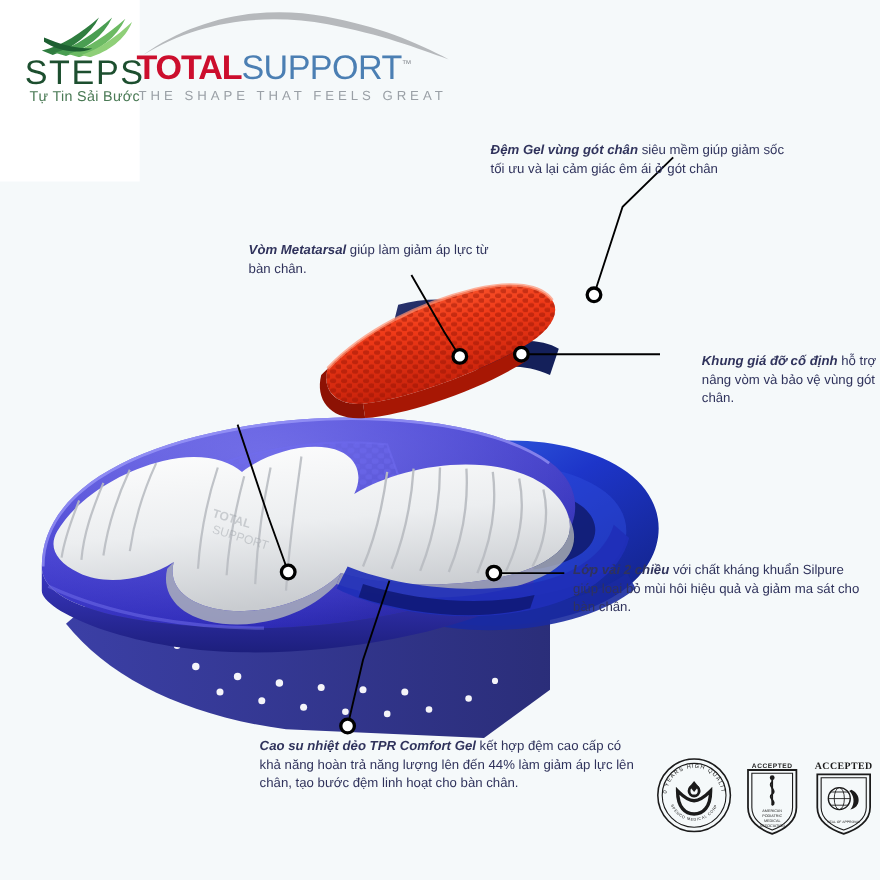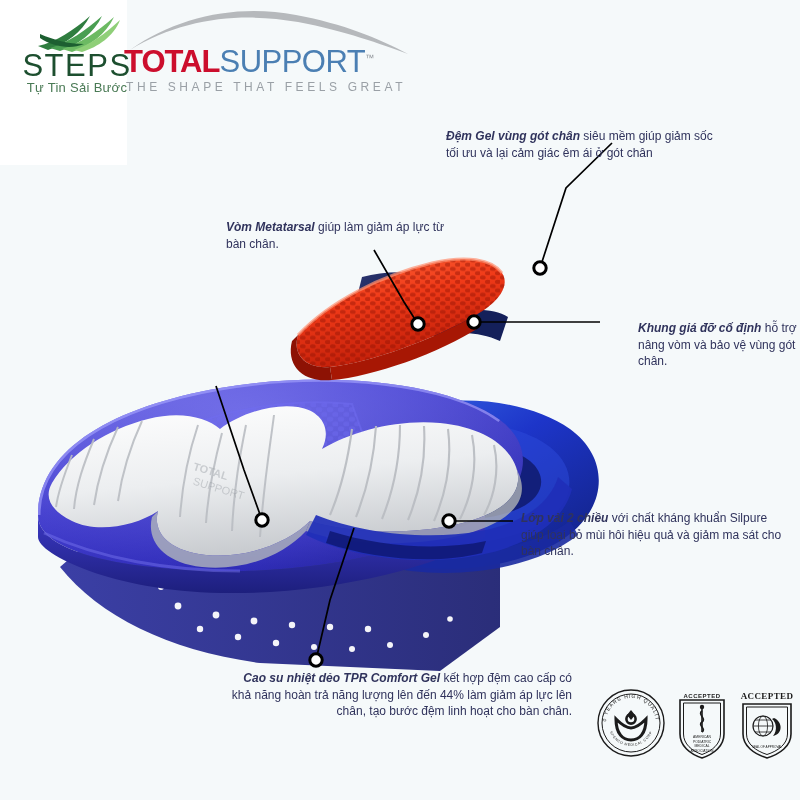--- a/index.html
+++ b/index.html
@@ -55,21 +55,21 @@
   .artwork { position:absolute; left:30px; top:215px; width:620px; height:470px; }
 
   
   .callout { position:absolute; font-size:12px; line-height:1.38; color:#30335c; }
   .callout b { font-weight:bold; font-style:italic; }
   .c-gel     { left:446px; top:128px; width:268px; }
   .c-meta    { left:196px; top:219px; width:236px;margin-left:30px; }
   .c-design  { left:98px;  top:300px; width:214px; }
   .c-frame   { left:638px; top:320px; width:172px; }
   .c-fabric  { left:521px; top:510px; width:268px; }
-  .c-tpr     { left:222px; top:670px; width:350px;text-align:right; }
+  .c-tpr     { left:236px; top:670px; width:350px; }
 
   svg.leaders { position:absolute; left:0; top:0; width:800px; height:800px; pointer-events:none; }
 
   
   .badges { position:absolute; left:596px; top:688px; width:200px; height:78px; }
   .badge { position:absolute; top:0; }
   .badge-seal  { left:0px;   width:70px; height:70px; }
   .badge-apma  { left:80px;  width:52px; height:72px; }
   .badge-acc   { left:142px; width:58px; height:72px; }
 </style>

